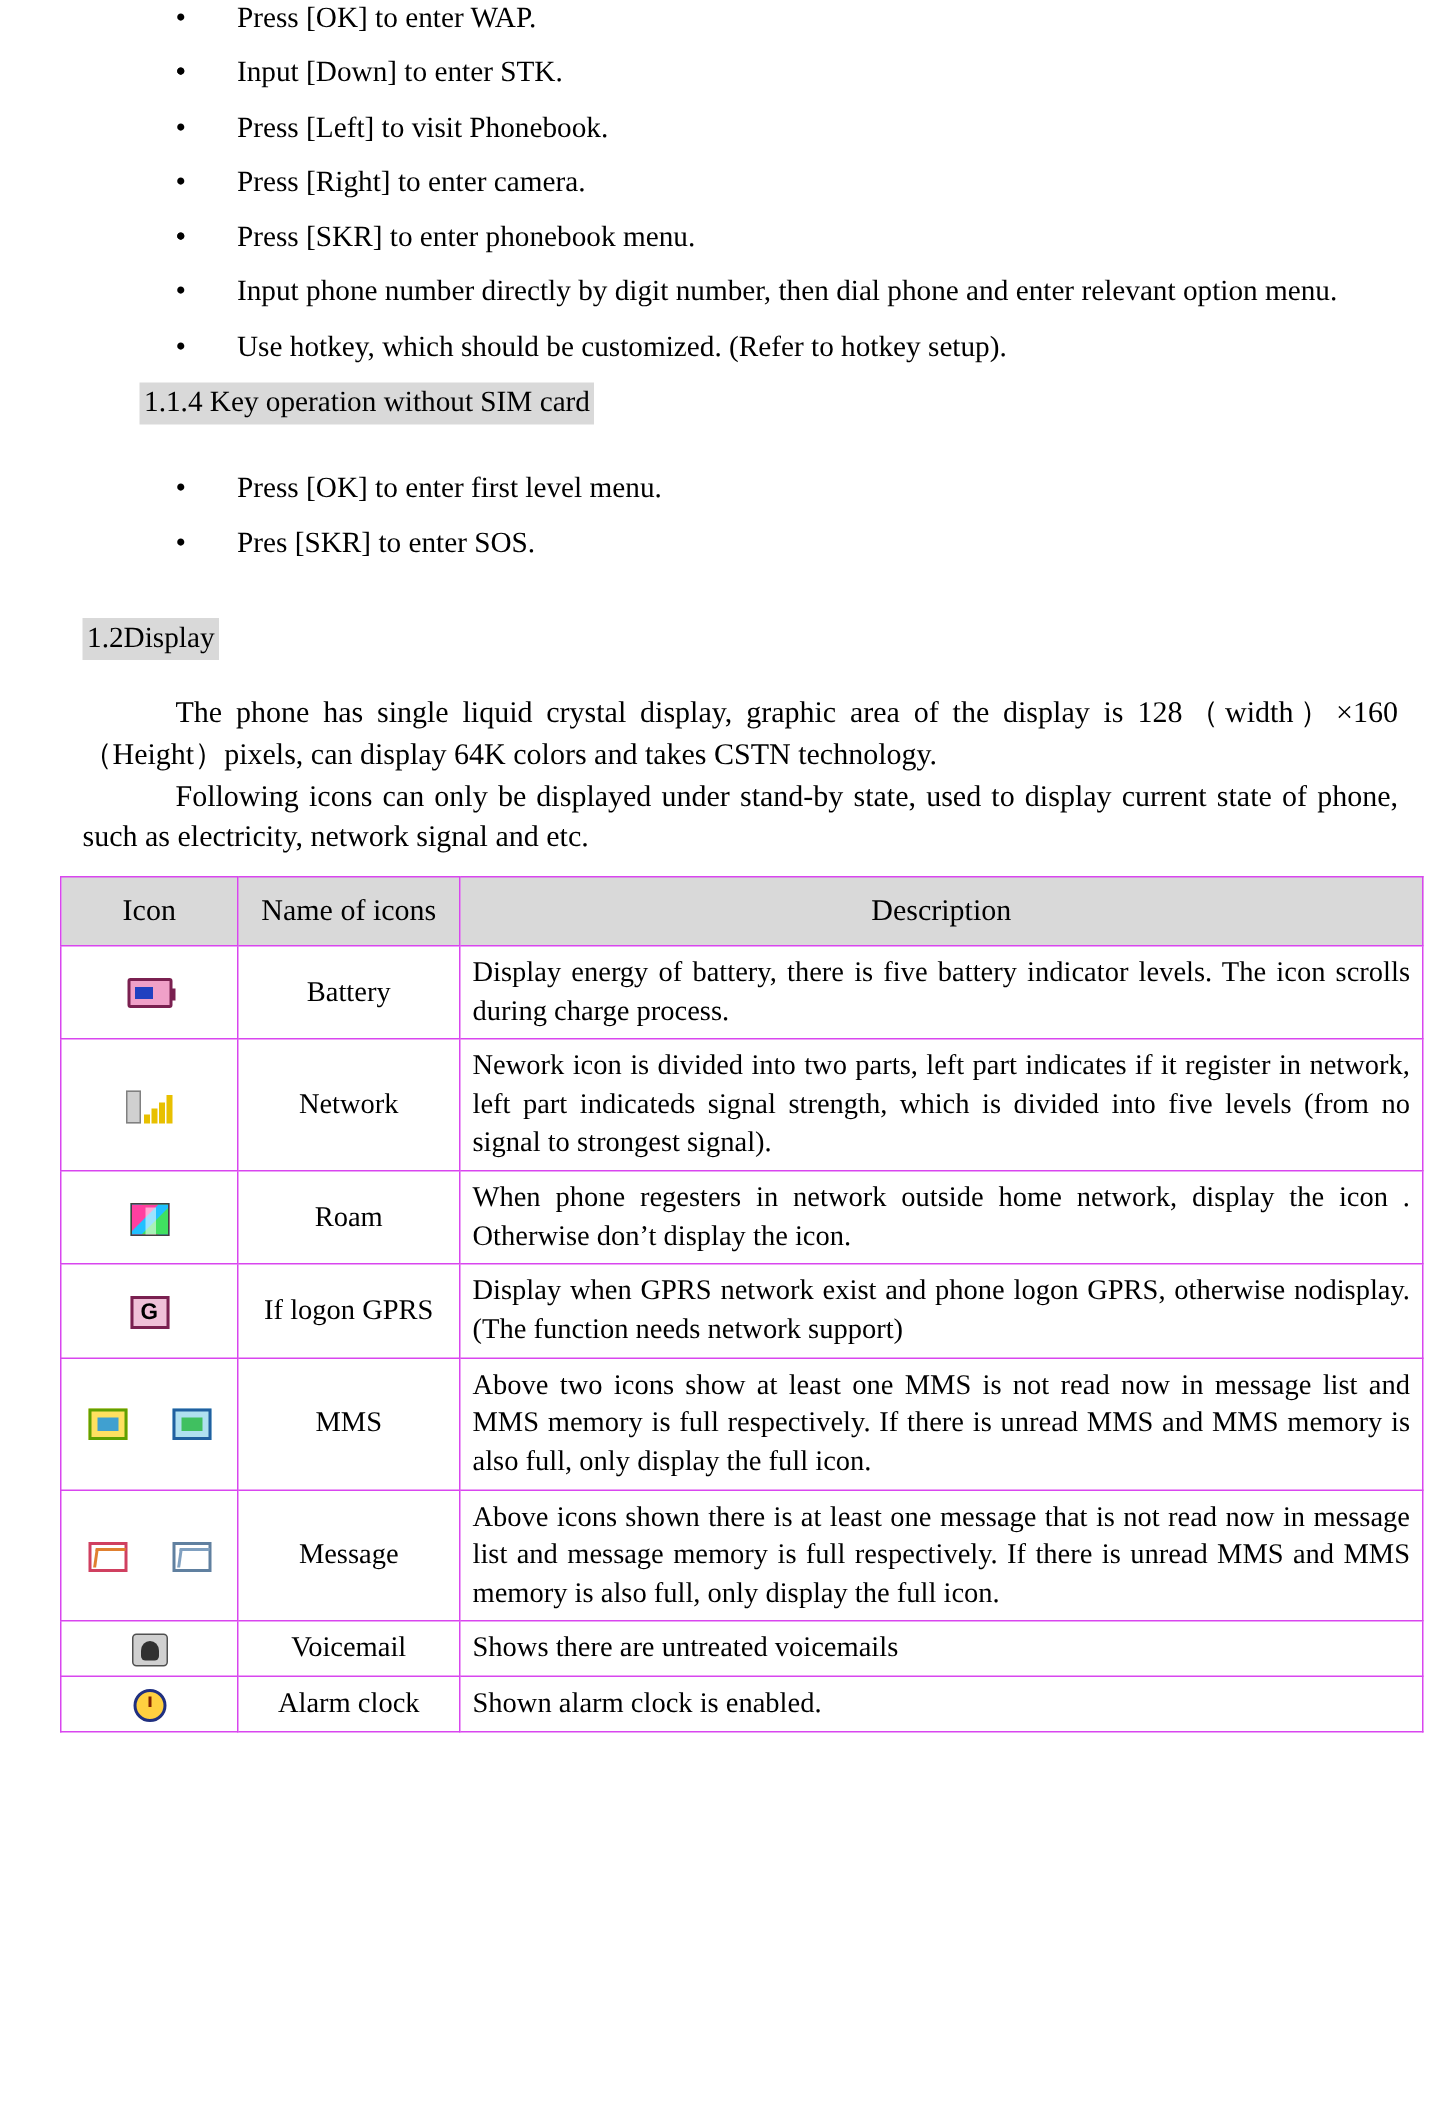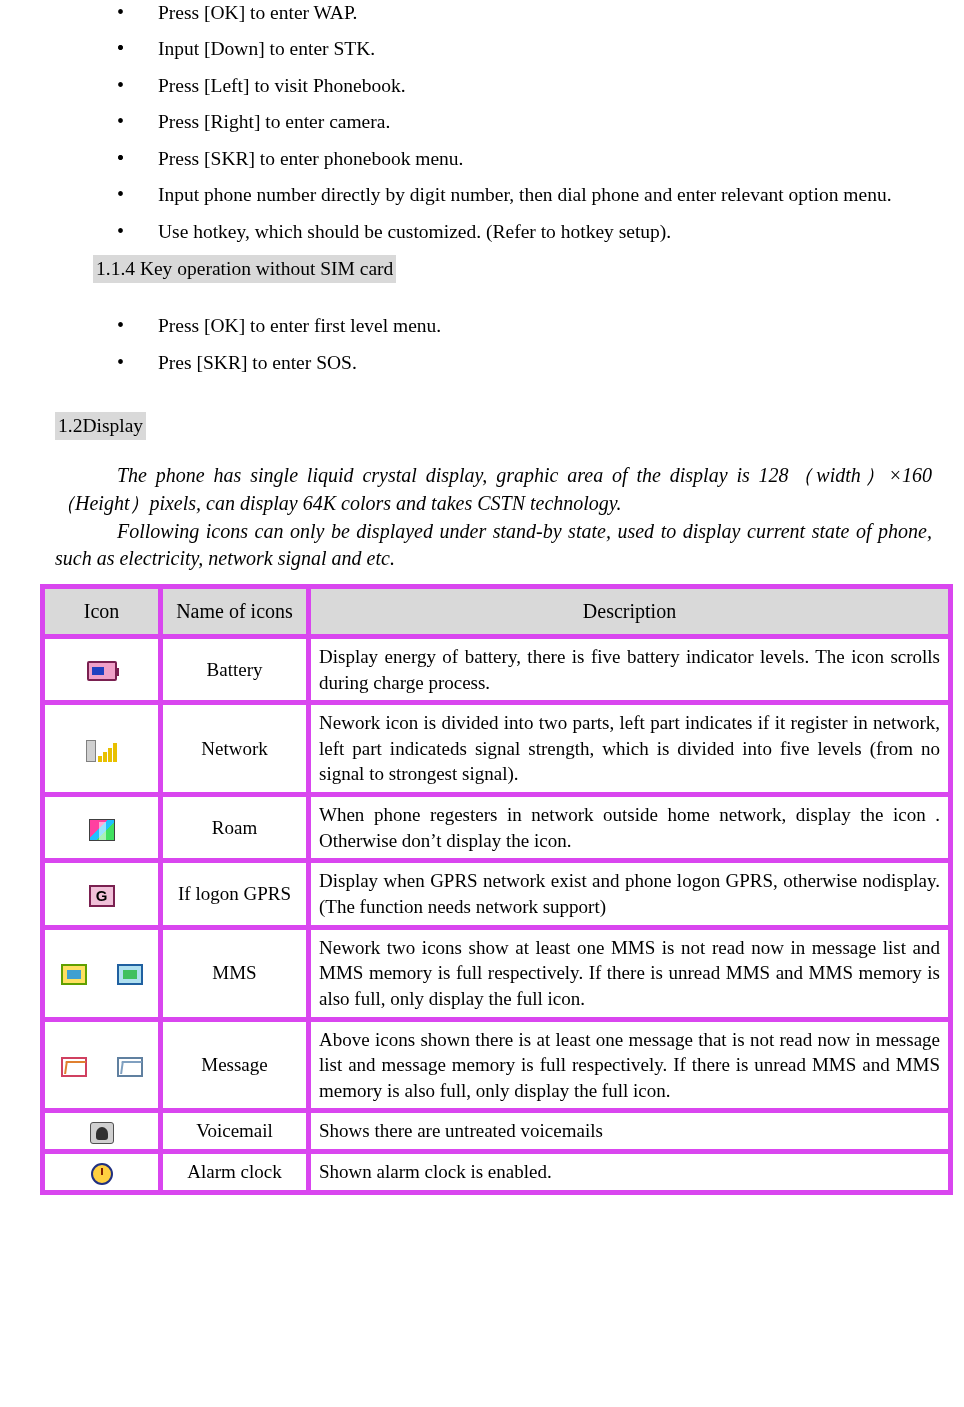--- a/index.html
+++ b/index.html
@@ -65,33 +65,32 @@
   .gap-b { height: 26px; }
   .gap-c { height: 22px; }
   .para {
     font-size: 20px;
     line-height: 1.38;
     margin: 0;
     text-align: justify;
   }
   .para.indent {
     text-indent: 62px;
-    font-style: italic;
   }
   .para-wrap {
     margin: 0 10px 0 33px;
   }
   table.icons {
     border-collapse: collapse;
     width: 908px;
     margin: 11px 0 0 18px;
     table-layout: fixed;
   }
   table.icons th, table.icons td {
-    border: 5px solid #d946ef;
+    border: 1px solid #d946ef;
     vertical-align: middle;
     font-size: 19px;
     line-height: 1.35;
     padding: 5px 8px;
     margin-top: 36px;
   }
   table.icons thead th {
     background: #d9d9d9;
     font-weight: normal;
     text-align: center;
@@ -400,21 +399,21 @@
           <span class="ic ic-gprs">G</span>
         </td>
         <td class="name-cell">If logon GPRS</td>
         <td class="desc-cell">Display when GPRS network exist and phone logon GPRS, otherwise nodisplay. (The function needs network support)</td>
       </tr>
       <tr>
         <td class="icon-cell">
           <span class="ic ic-mms"></span><span class="ic ic-mms alt"></span>
         </td>
         <td class="name-cell">MMS</td>
-        <td class="desc-cell center-ind">Nework two icons show at least one MMS is not read now in message list and MMS memory is full respectively. If there is unread MMS and MMS memory is also full, only display the full icon.</td>
+        <td class="desc-cell center-ind">Above two icons show at least one MMS is not read now in message list and MMS memory is full respectively. If there is unread MMS and MMS memory is also full, only display the full icon.</td>
       </tr>
       <tr>
         <td class="icon-cell">
           <span class="ic ic-msg"></span><span class="ic ic-msg alt"></span>
         </td>
         <td class="name-cell">Message</td>
         <td class="desc-cell">Above icons shown there is at least one message that is not read now in message list and message memory is full respectively. If there is unread MMS and MMS memory is also full, only display the full icon.</td>
       </tr>
       <tr>
         <td class="icon-cell">

